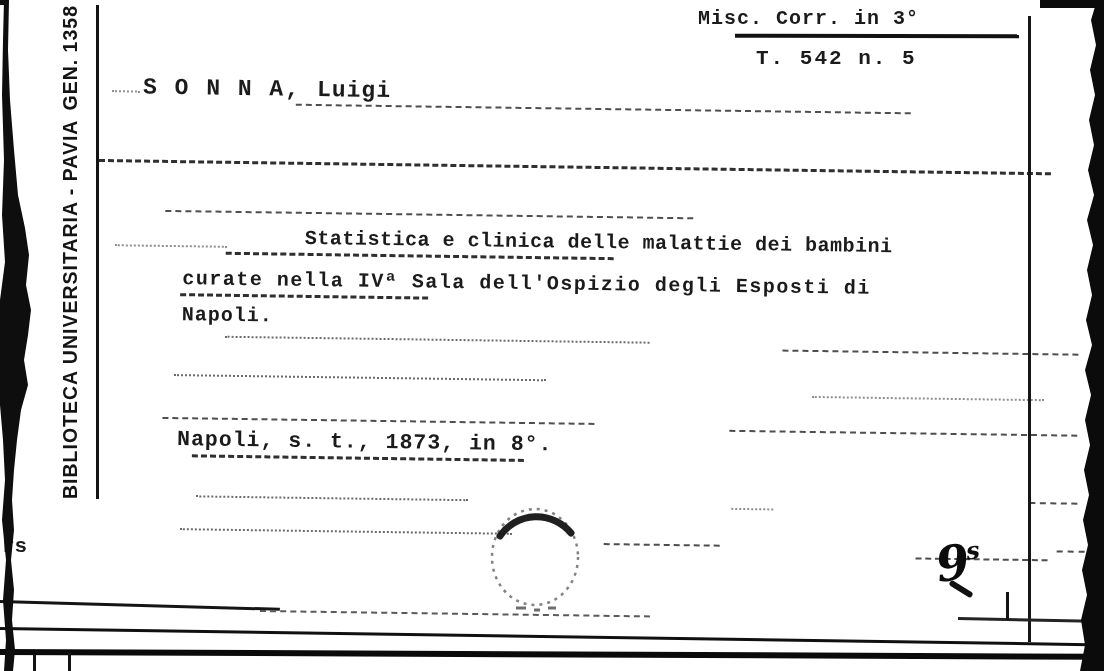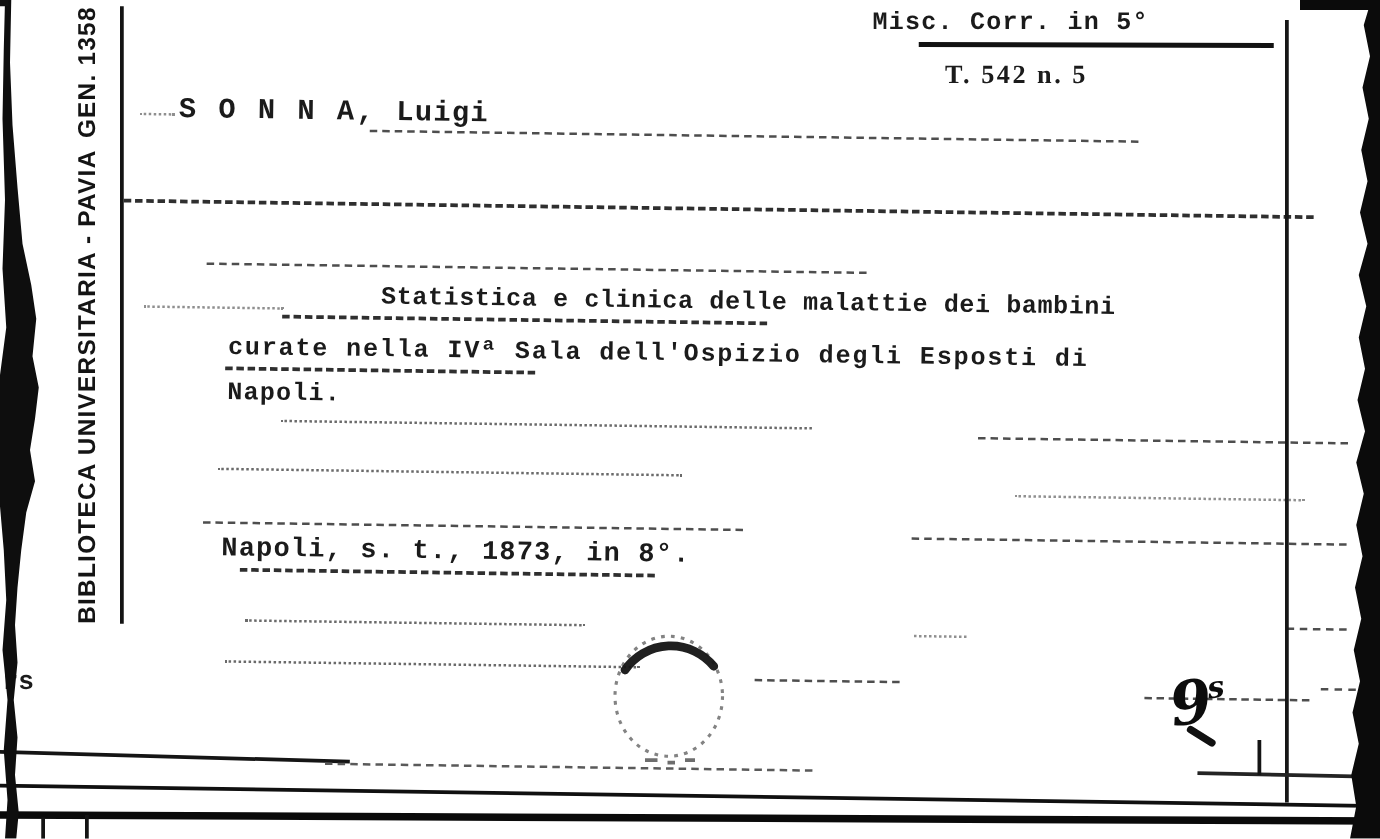--- a/index.html
+++ b/index.html
@@ -20,21 +20,21 @@
   }
   
   .rule{position:absolute;display:block;height:0;}
   .dash-d{border-top:3px dashed #2f2f2f;}
   .dash-m{border-top:2px dashed #4e4e4e;}
   .dot-m{border-top:2px dotted #6a6a6a;}
   .dot-l{border-top:2px dotted #8f8f8f;}
   
   .cls1{left:698px;top:7px;font-size:20px;letter-spacing:1px;}
   .cls-underline{left:735px;top:34px;width:284px;height:4px;background:#121212;transform:rotate(0.15deg);}
-  .cls2{left:756px;top:47px;font-size:21px;letter-spacing:2px;font-family:Liberation Serif, serif;}
+  .cls2{left:756px;top:47px;font-size:21px;letter-spacing:2px;}
   
   .heading{left:143px;top:74px;font-size:23px;}
   .heading .surname{letter-spacing:2px;}
   .heading .given{margin-left:16px;letter-spacing:1px;}
   
   .title1{left:307px;top:224px;font-size:20px;letter-spacing:0.5px;}
   .title2{left:185px;top:266px;font-size:20px;letter-spacing:1.5px;}
   .title3{left:185px;top:302px;font-size:20px;letter-spacing:1px;}
   .imprint{left:182px;top:426px;font-size:21.5px;letter-spacing:1px;}
   
@@ -62,21 +62,21 @@
   
   .bline{position:absolute;transform-origin:0 0;height:0;}
   .edge-art{position:absolute;left:0;top:0;pointer-events:none;}
   .vline-right{position:absolute;left:1028px;top:16px;width:3px;height:626px;background:#161616;}
   .tick{position:absolute;background:#141414;}
   .penstroke{position:absolute;left:948px;top:586px;width:26px;height:6px;background:#111;border-radius:3px;transform:rotate(32deg);}
 </style>
 </head>
 <body>
 
-<div class="tw cls1">Misc. Corr. in 5°</div>
+<div class="tw cls1">Misc. Corr. in 3°</div>
 <div class="abs cls-underline"></div>
 <div class="tw cls2">T. 542 n. 5</div>
 
 <div class="body-rot">
 
   <div class="tw heading">
     <span class="surname">S O N N A,</span><span class="given">Luigi</span>
   </div>
 
   <i class="rule dot-l" style="left:112px;top:90px;width:28px"></i>

